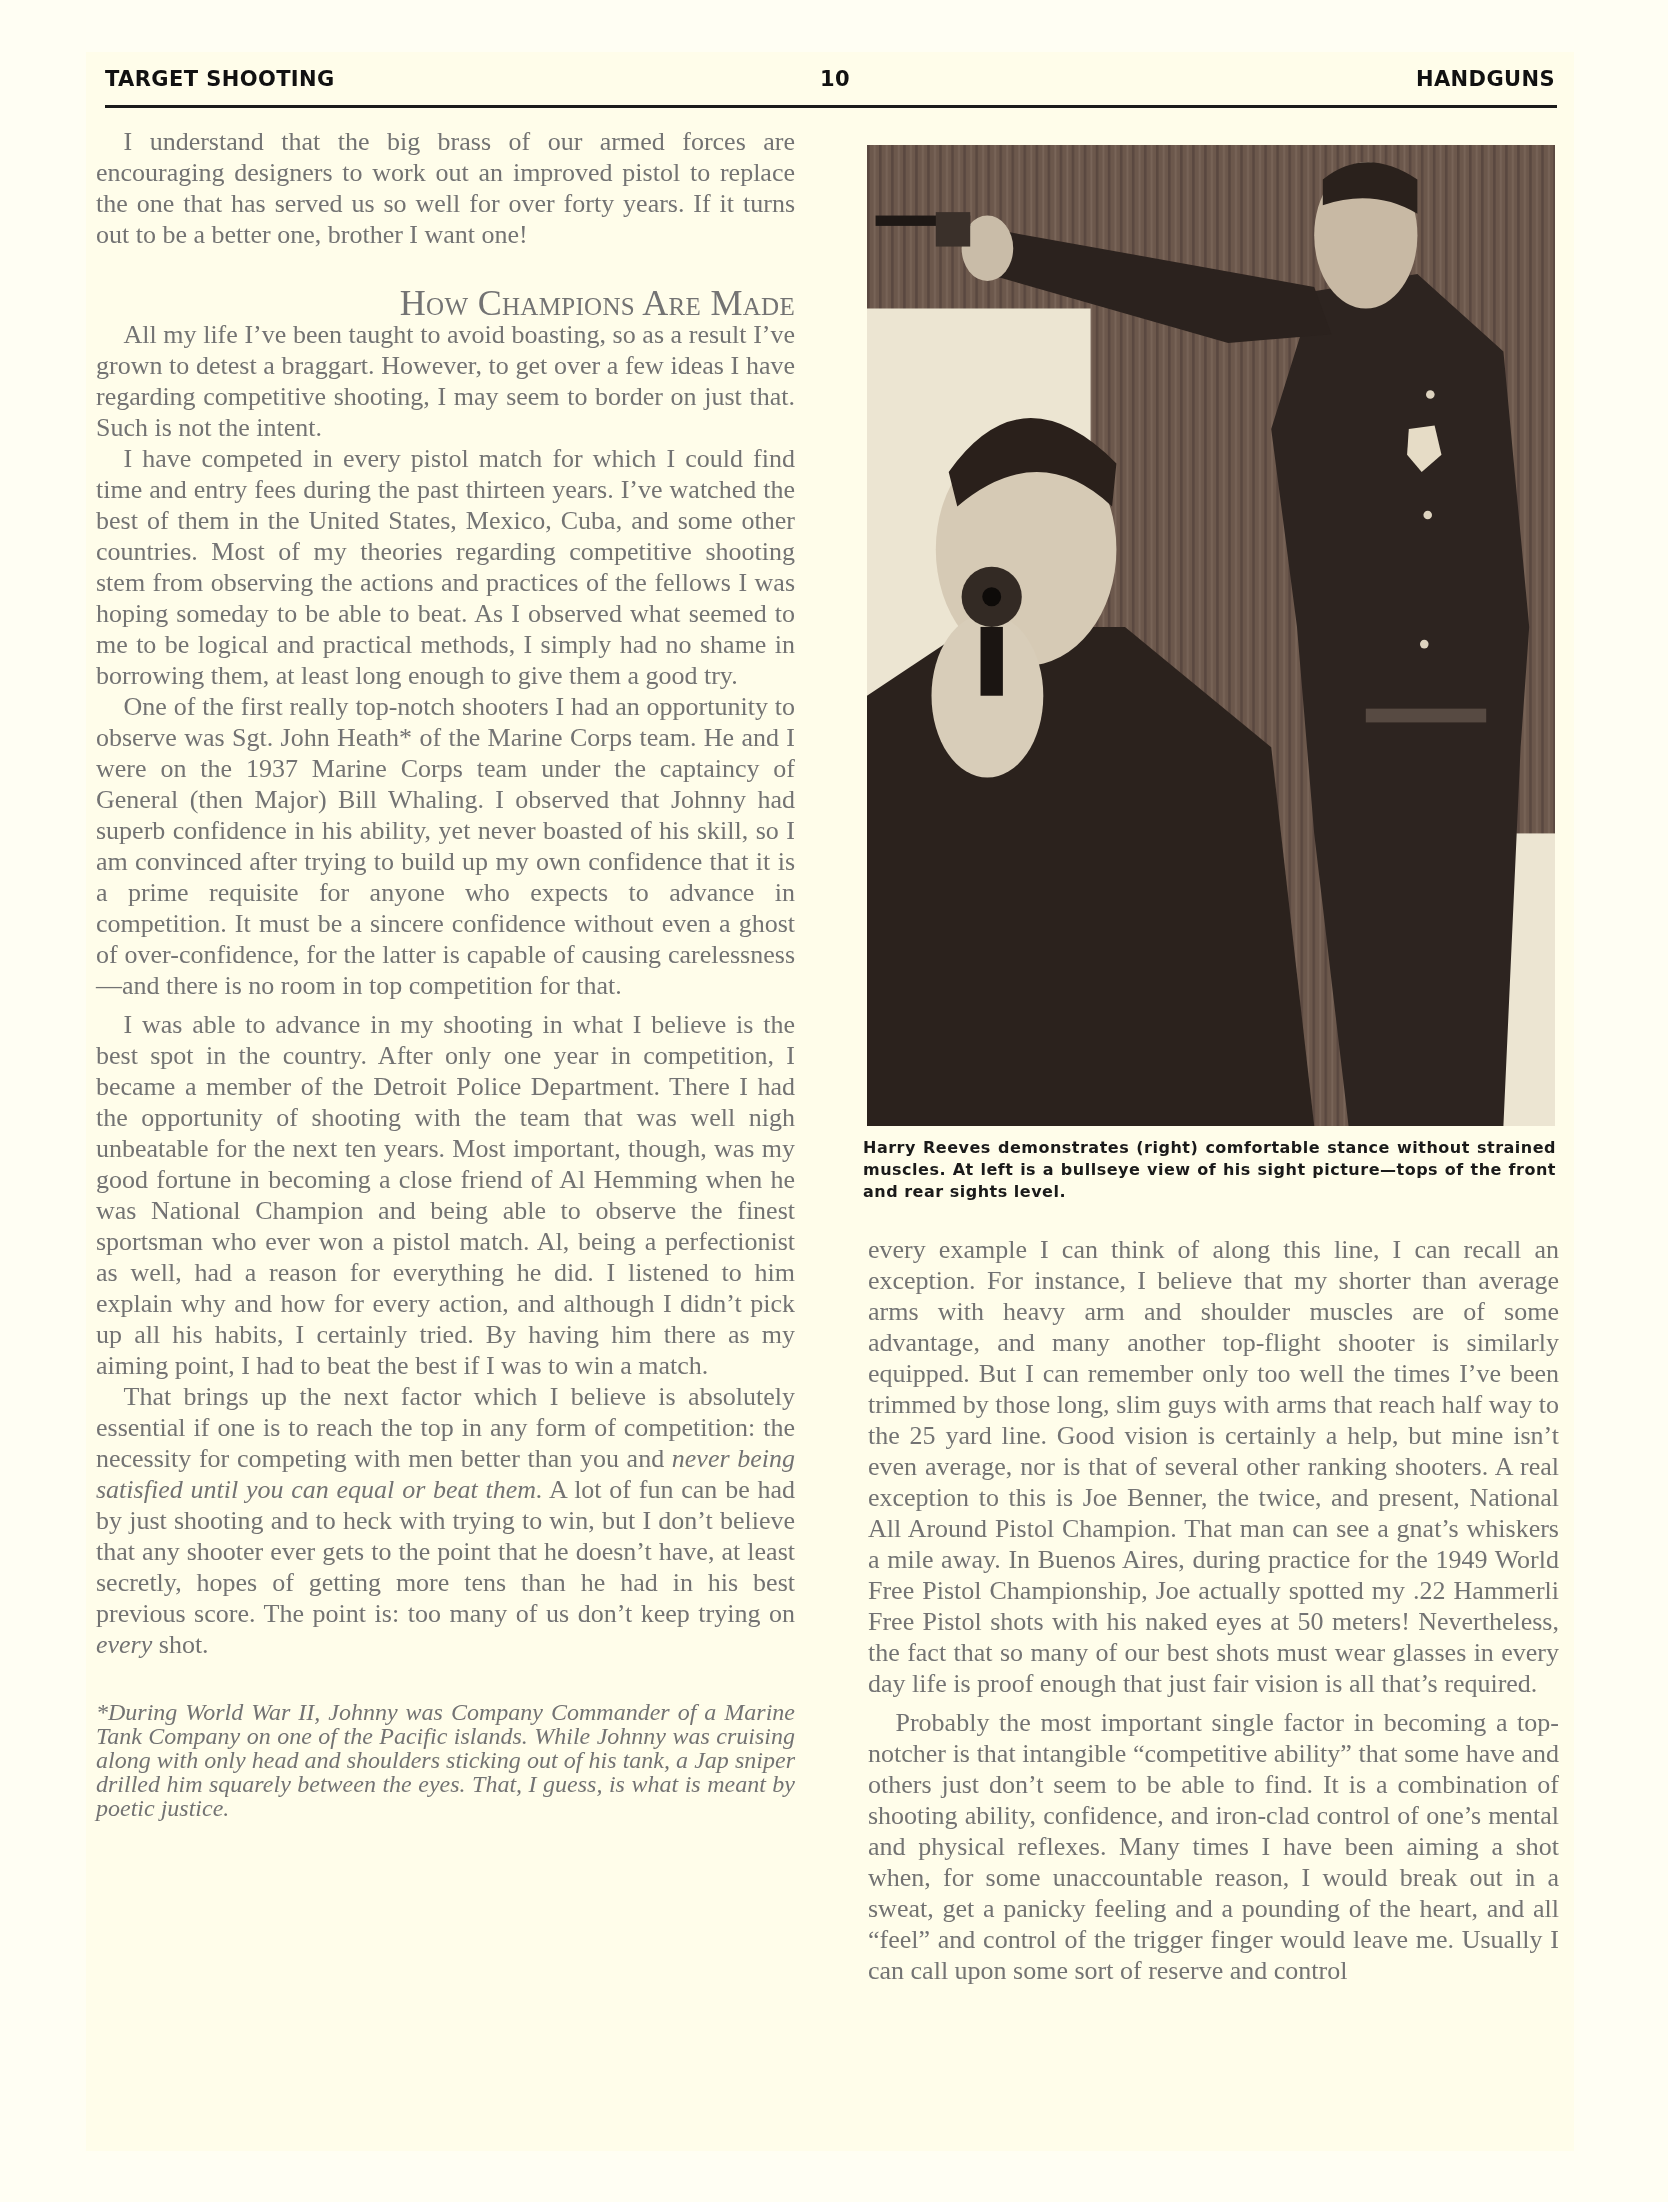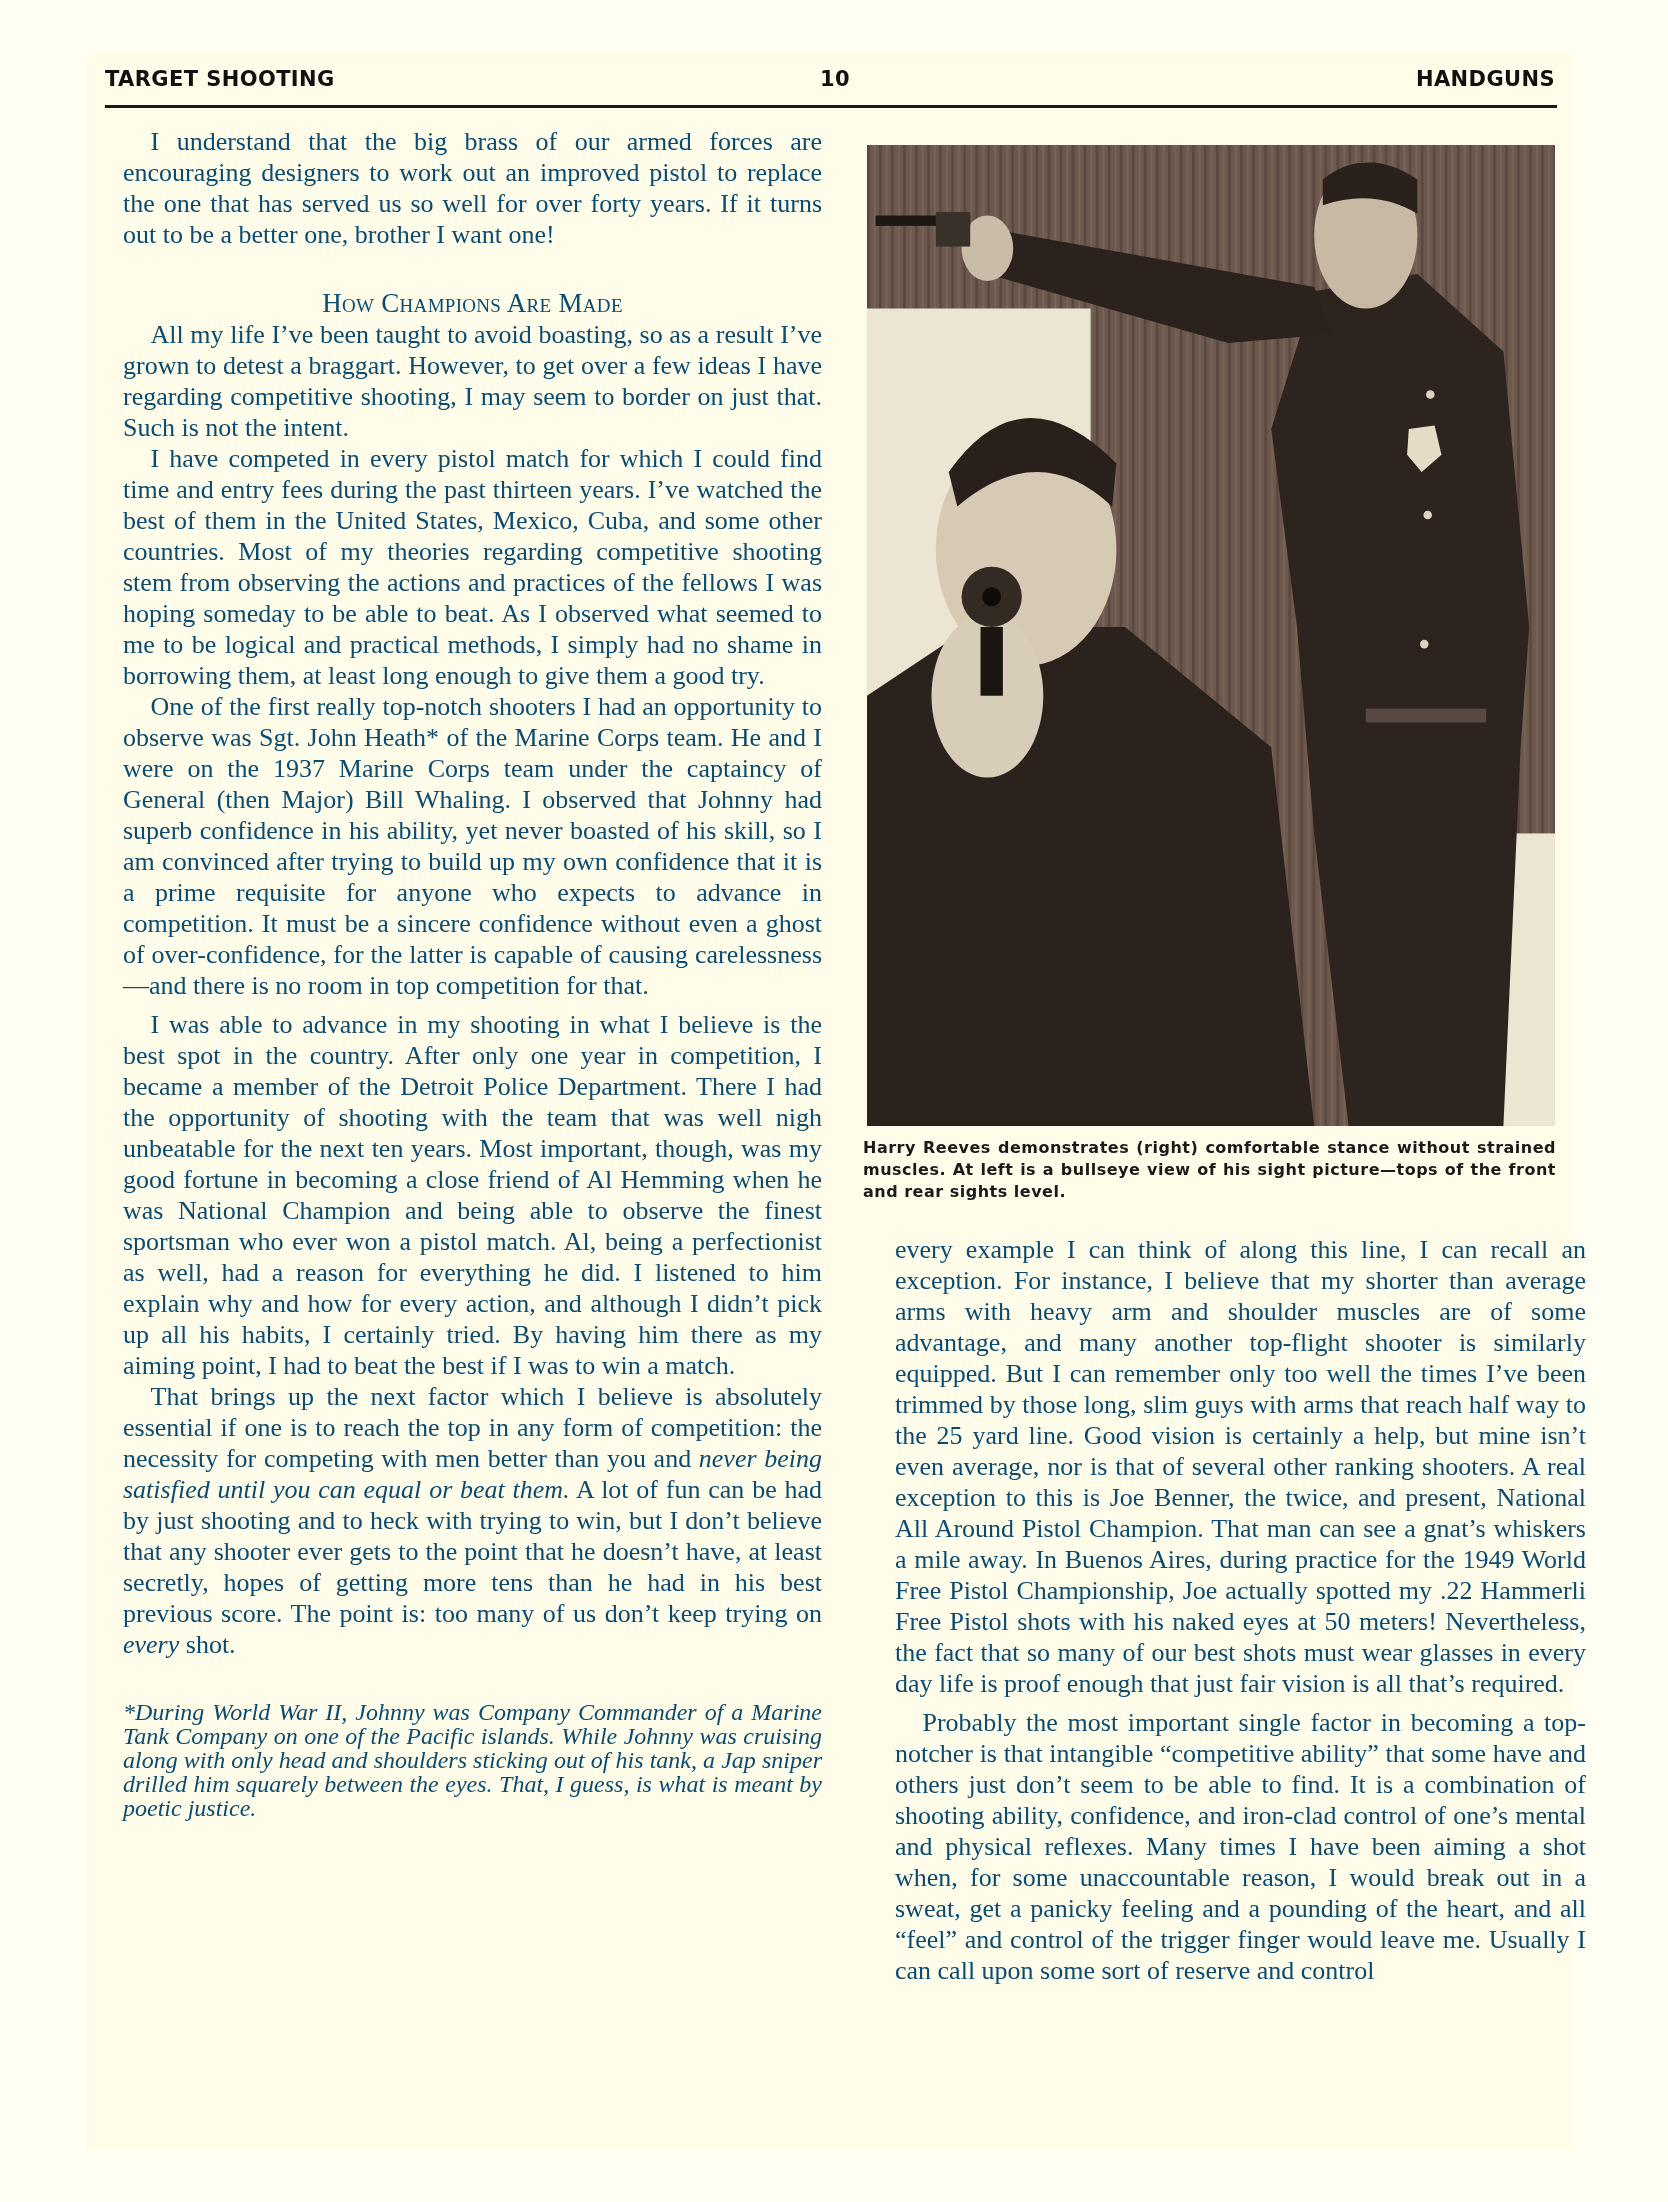--- a/index.html
+++ b/index.html
@@ -22,30 +22,30 @@
   #head-center { left: 820px; }
   #head-right { right: 113px; text-align: center; }
   .head-rule {
     position: absolute; top: 105px; left: 105px; width: 1452px; height: 2.6px;
     background: #1b1b1b;
   }
   .column {
     position: absolute;
     font-family: "Liberation Serif", serif;
     font-size: 26px; line-height: 31px;
-    text-align: justify; color: #0c4a6e; margin-left: 27px;
+    text-align: justify; color: #737373;
   }
   #col-left { left: 96px; top: 126px; width: 699px; }
   #col-right { left: 868px; top: 1234px; width: 691px; }
   .column p { margin: 0; text-indent: 27.5px; }
   .column p.noindent { text-indent: 0; }
   .column p.after-gap { margin-top: 7.7px; }
   .section-head {
-    text-align: center; font-variant: small-caps;
-    margin-top: 38px; font-size: 27px; letter-spacing: 0.3px;
+    text-align: right; font-variant: small-caps;
+    margin-top: 38px; font-size: 36px; letter-spacing: 0.3px;
   }
   .footnote {
     margin-top: 40px !important; text-indent: 0 !important;
     font-style: italic; font-size: 24px; line-height: 24px;
   }
   .photo {
     position: absolute; left: 867px; top: 145px; width: 688px; height: 981px;
     background: #e9e2cf; overflow: hidden;
   }
   .photo svg { display: block; width: 100%; height: 100%; }

